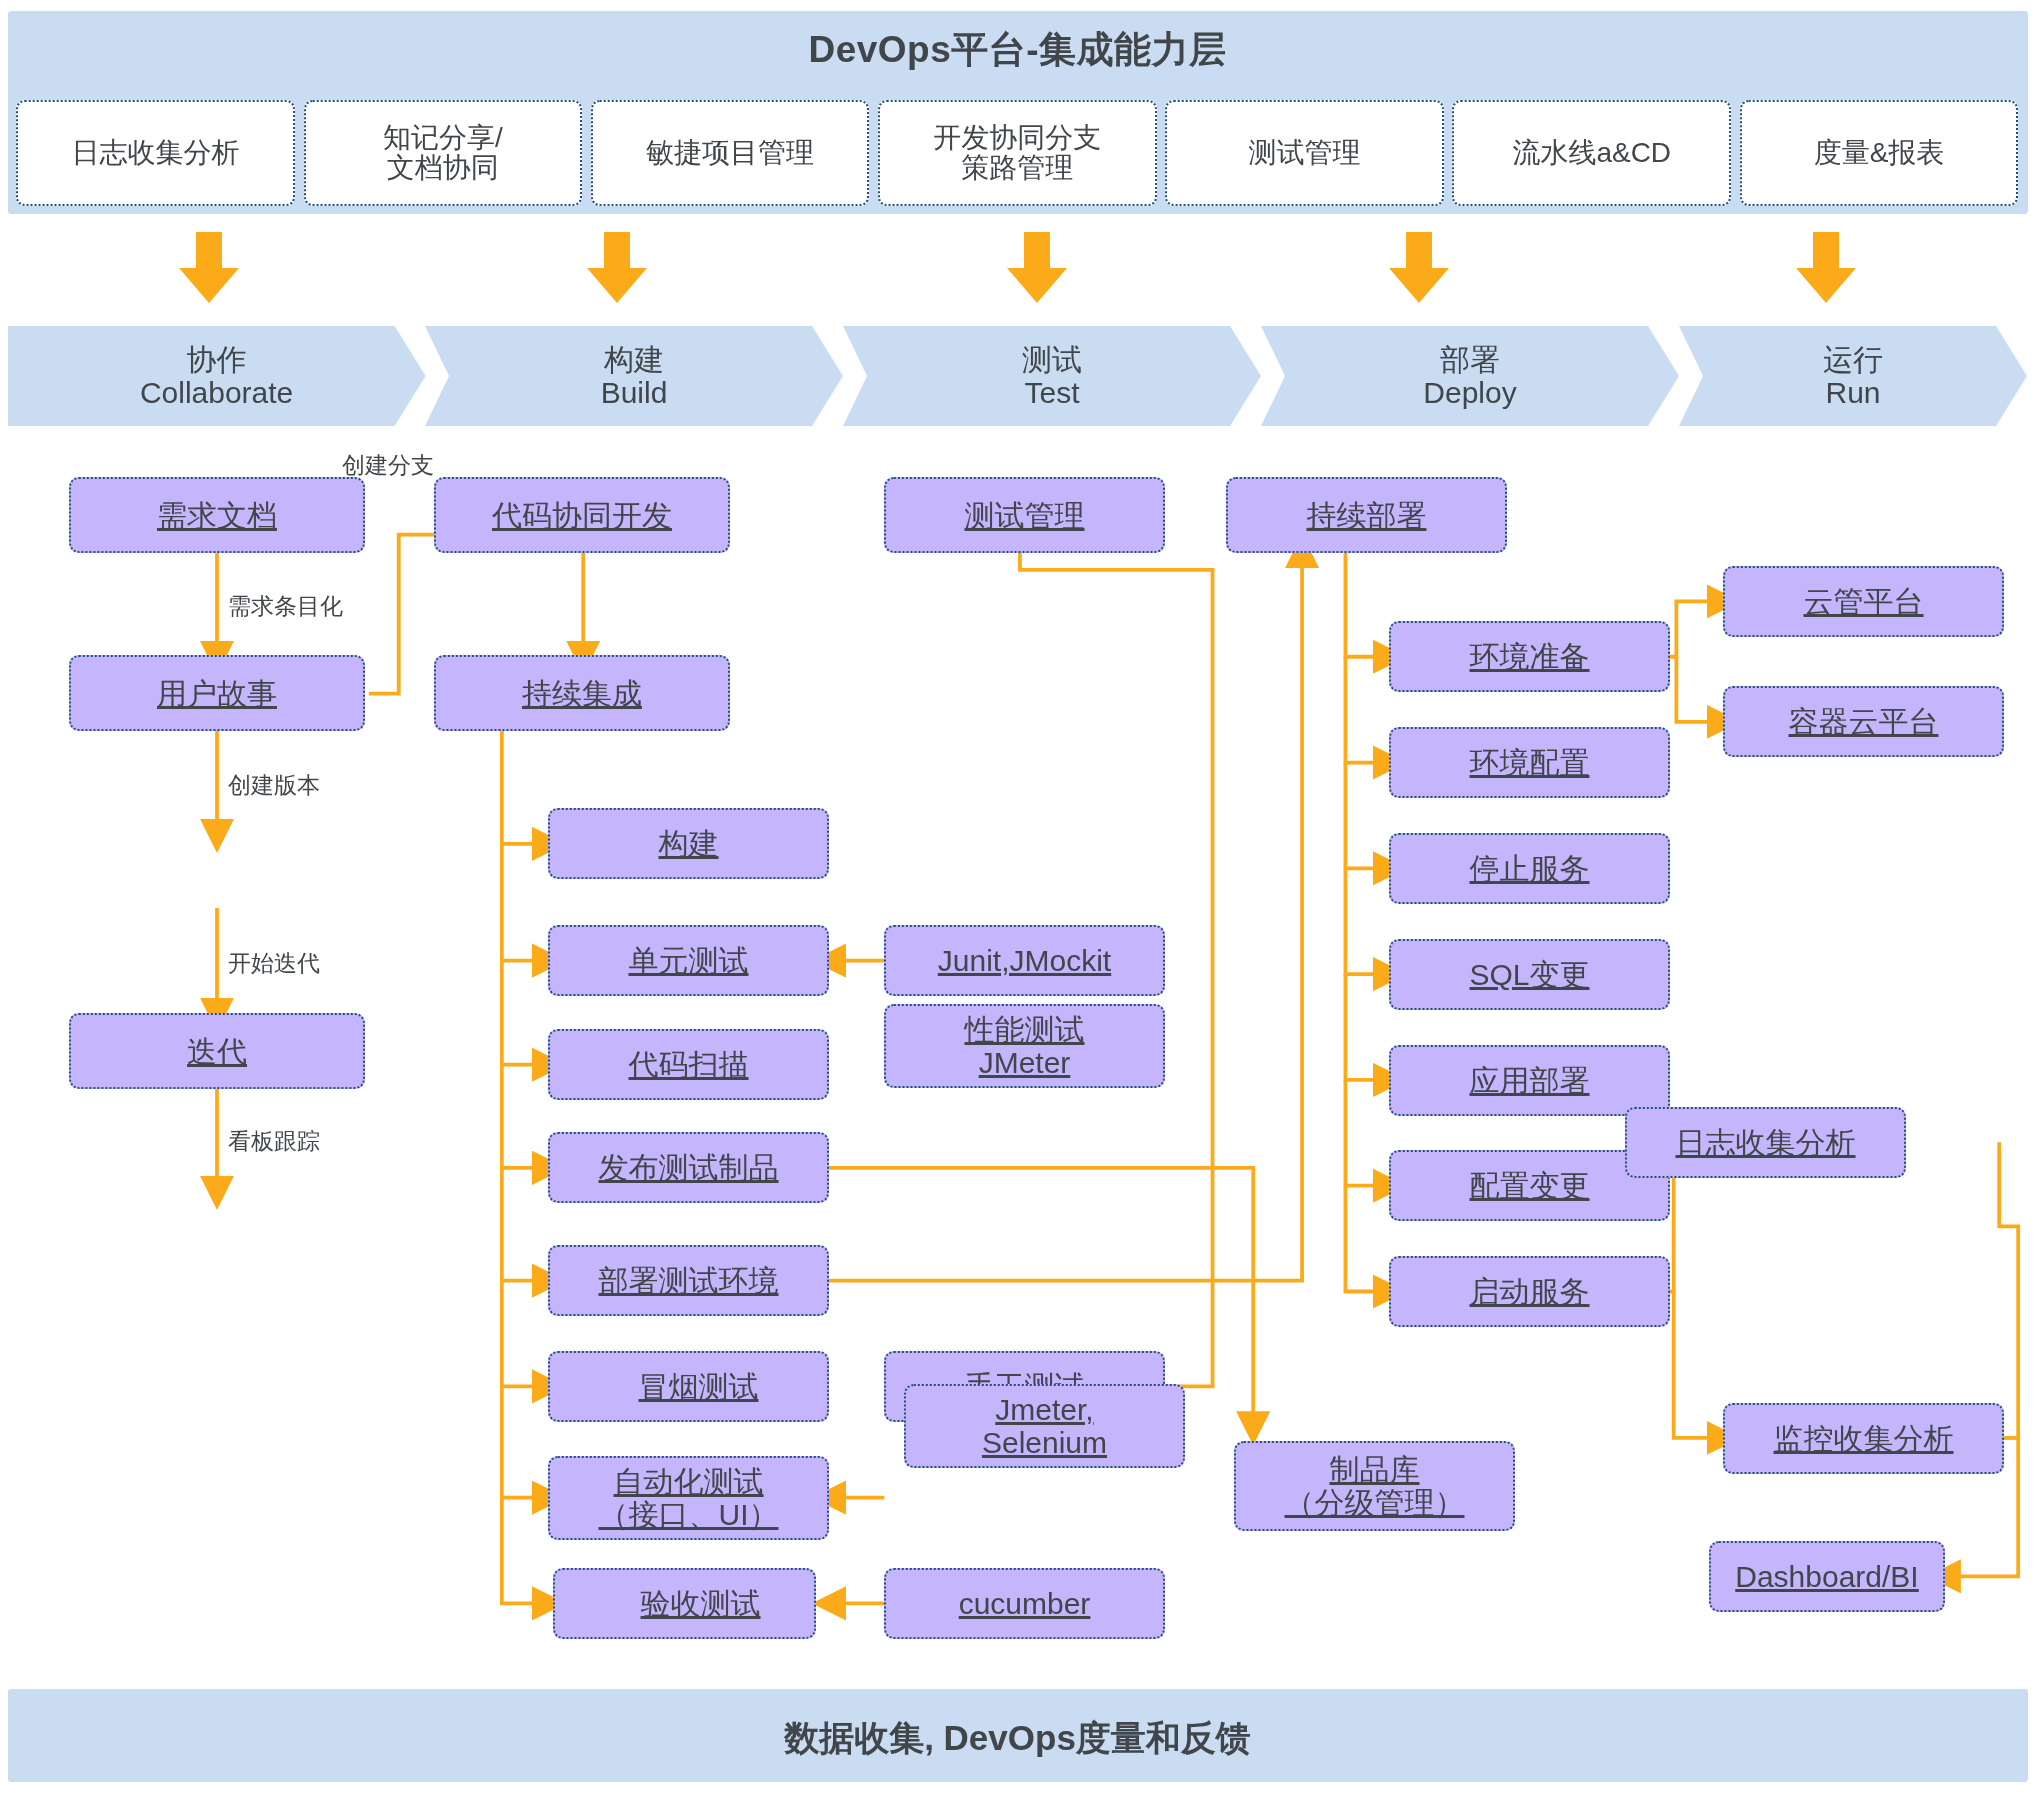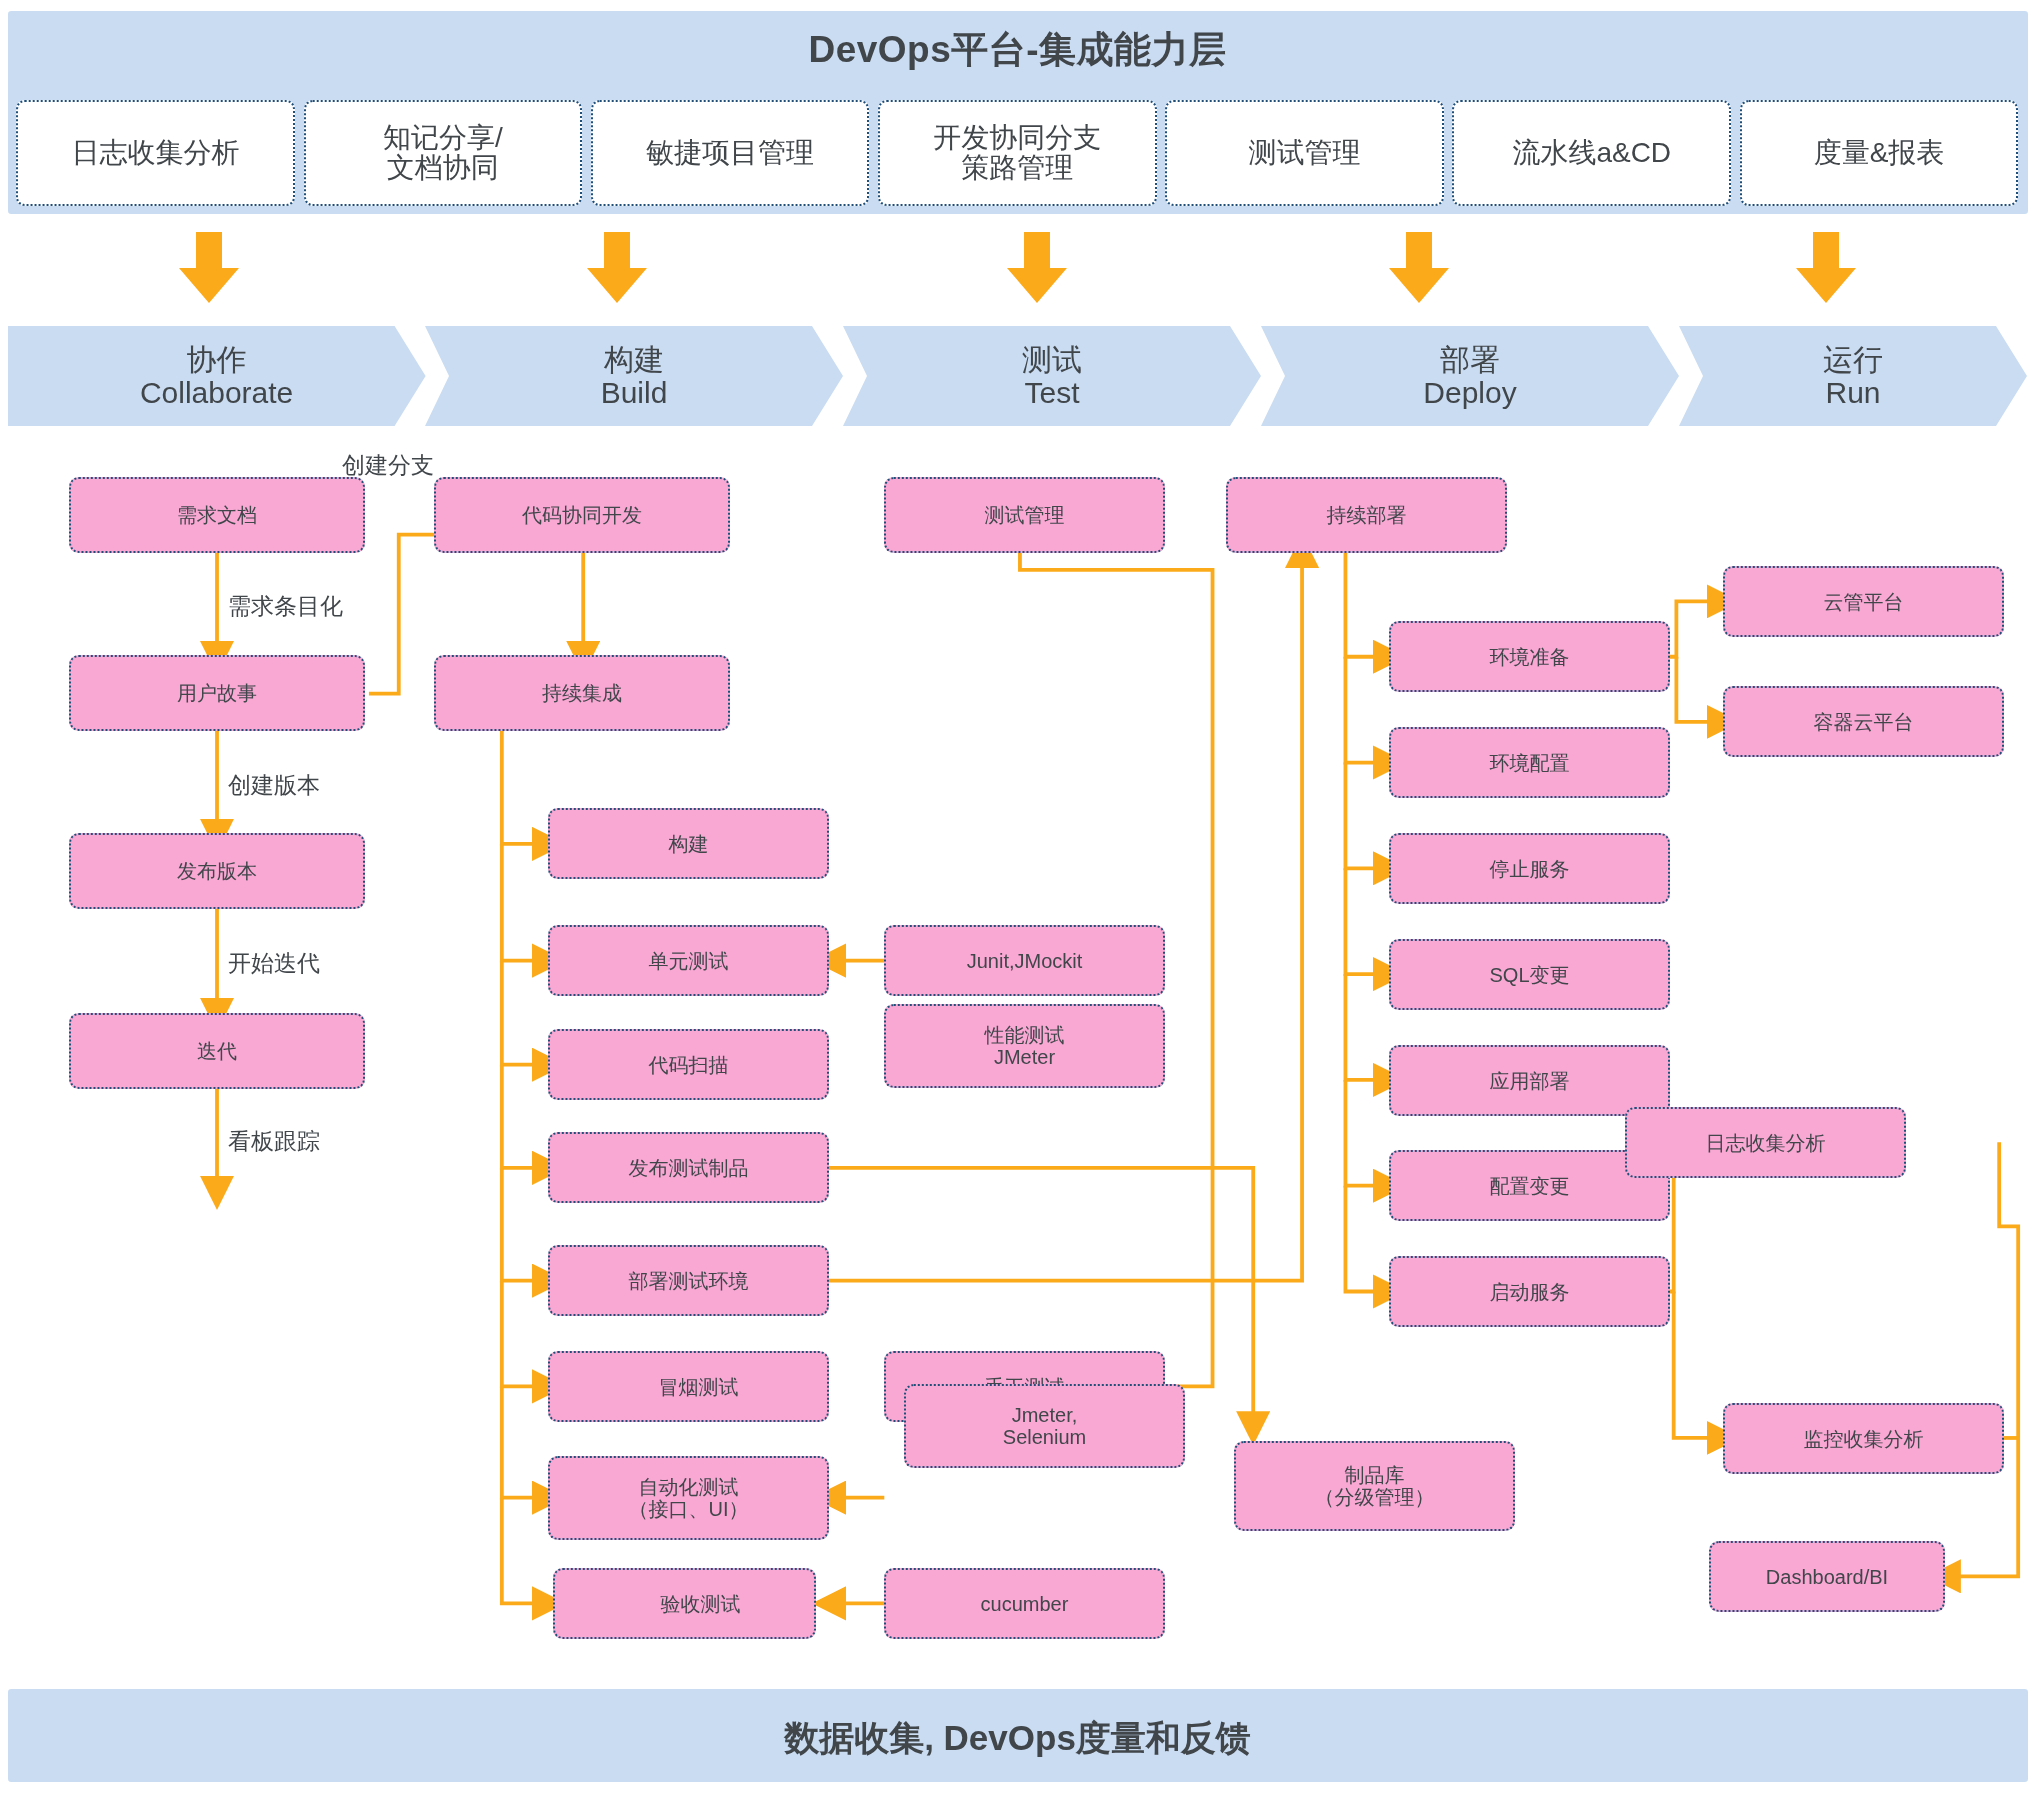--- a/index.html
+++ b/index.html
@@ -92,33 +92,34 @@
     clip-path:polygon(0 0, calc(100% - 31px) 0, 100% 50%, calc(100% - 31px) 100%, 0 100%, 24px 50%);
   }
   .chev.first{
     clip-path:polygon(0 0, calc(100% - 31px) 0, 100% 50%, calc(100% - 31px) 100%, 0 100%);
   }
   .chev span{display:block;}
 
   
   .node{
     position:absolute;
-    background:#f9a8d4;
+    background:#c4b5fd;
     border:2.2px dotted #1f4e79;
     border-radius:9.8px;
     display:flex;
     align-items:center;
     justify-content:center;
     text-align:center;
-    font-size:20px;
+    font-size:30px;
     line-height:1.1;
     color:#41464b;
     white-space:pre-line;
     box-sizing:border-box;
     z-index:3;
+    text-decoration:underline;
   }
 
   
   .edge-label{
     position:absolute;
     font-size:23px;
     color:#41464b;
     white-space:nowrap;
     z-index:4;
   }
@@ -246,21 +247,20 @@
 
       <path d="M3685,2105 L3685,2260 L3720,2260 L3720,2905 L3585,2905"></path>
     </g>
     <g stroke="#fbaa19" stroke-width="7" fill="none">
       <path d="M3685,2650 L3720,2650"></path>
     </g>
   </svg>
 
   <div class="node" style="left:69px;top:477px;width:296px;height:76px;">需求文档</div>
   <div class="node" style="left:69px;top:655px;width:296px;height:76px;">用户故事</div>
-  <div class="node" style="left:69px;top:833px;width:296px;height:76px;">发布版本</div>
   <div class="node" style="left:69px;top:1013px;width:296px;height:76px;">迭代</div>
 
   <div class="edge-label" style="left:228px;top:591px;">需求条目化</div>
   <div class="edge-label" style="left:228px;top:770px;">创建版本</div>
   <div class="edge-label" style="left:228px;top:948px;">开始迭代</div>
   <div class="edge-label" style="left:228px;top:1126px;">看板跟踪</div>
   <div class="edge-label" style="left:342px;top:450px;">创建分支</div>
 
   <div class="node" style="left:434px;top:477px;width:296px;height:76px;">代码协同开发</div>
   <div class="node" style="left:434px;top:655px;width:296px;height:76px;">持续集成</div>

